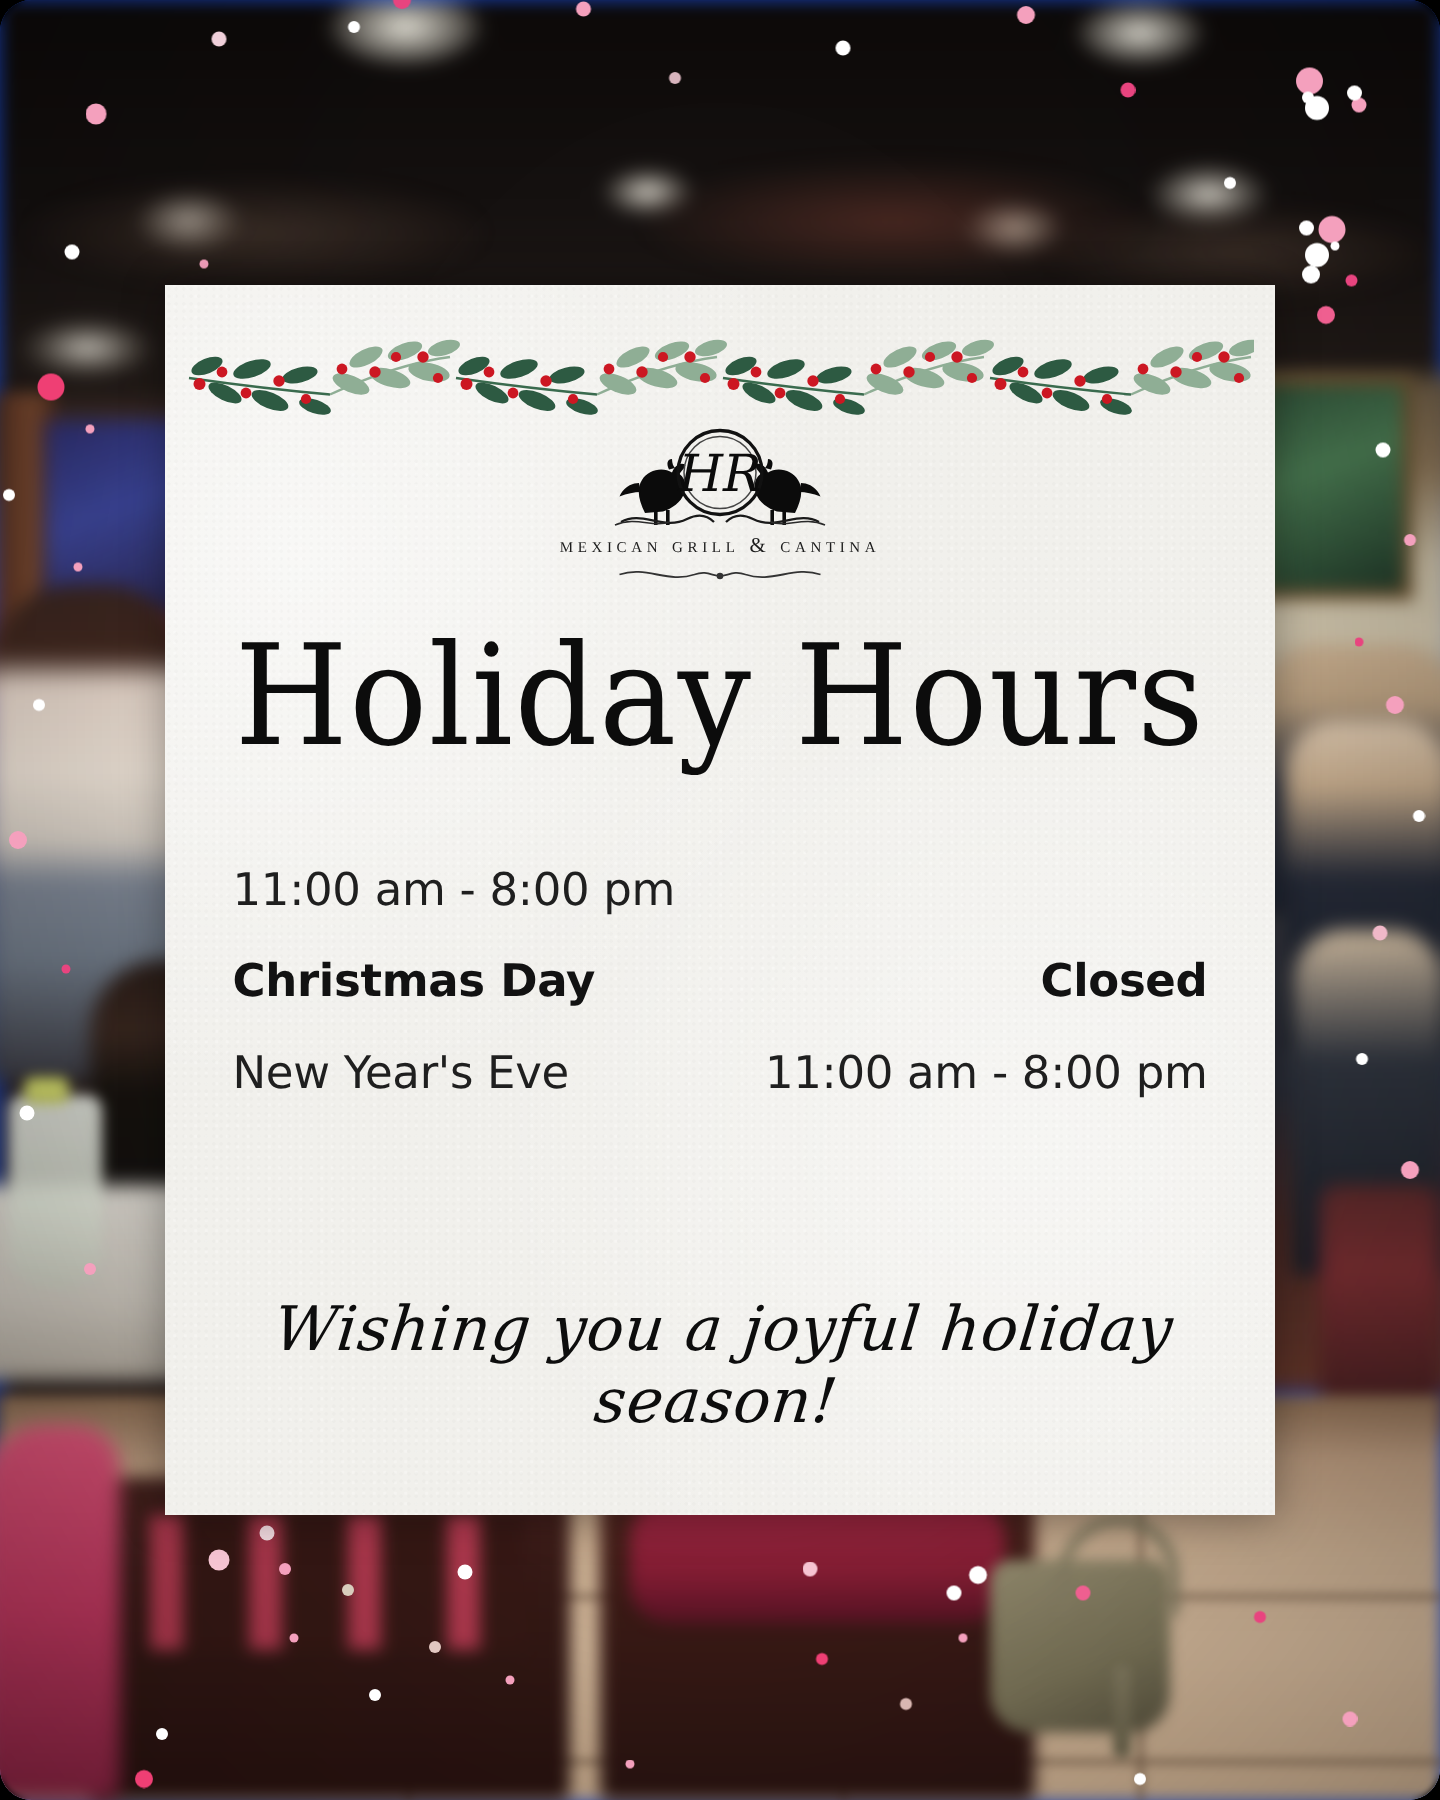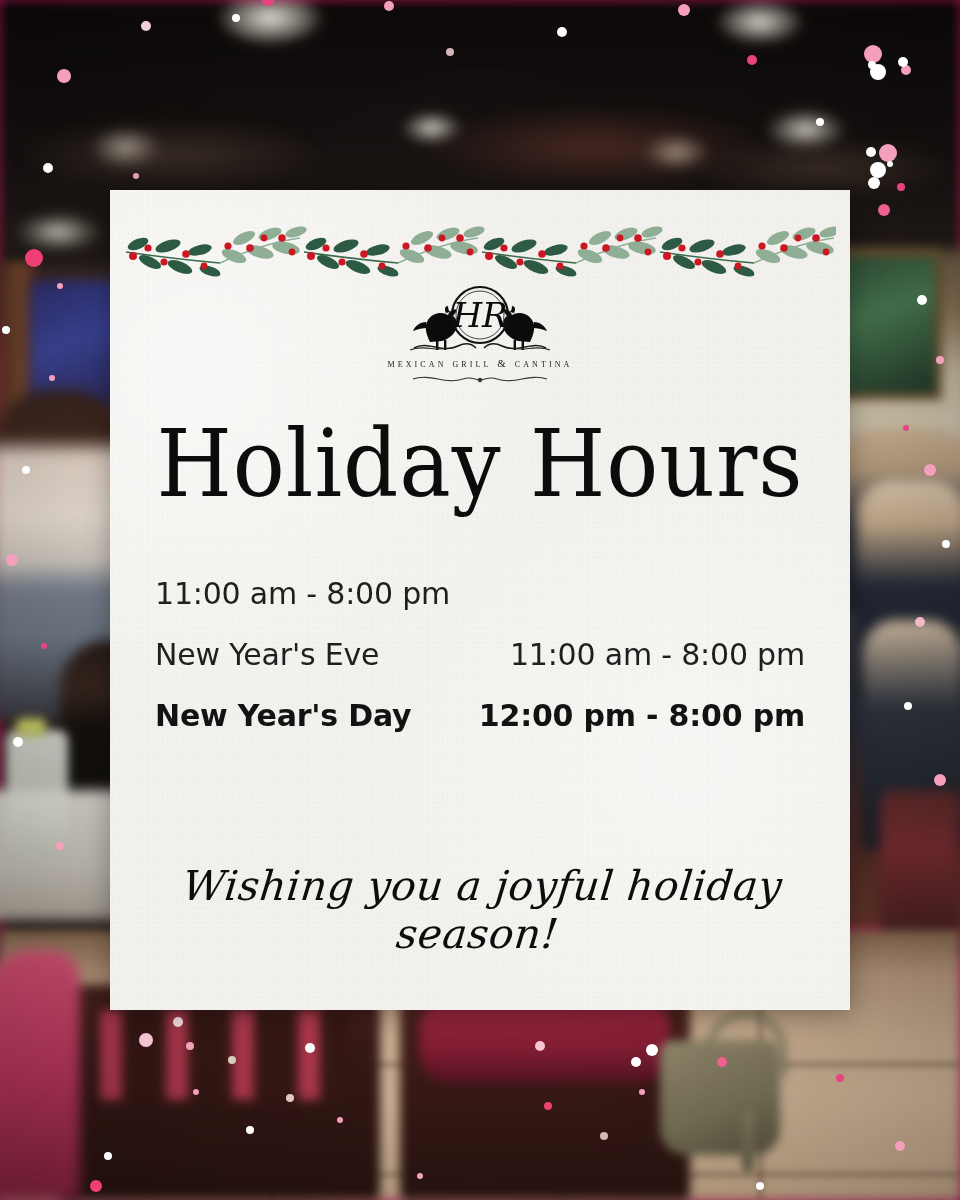--- a/index.html
+++ b/index.html
@@ -9,21 +9,22 @@
   }
   body {
     font-family: "Liberation Sans", sans-serif;
   }
 
   #poster {
     position: relative;
     width: 960px;
     height: 1200px;
     overflow: hidden;
-    background: #be185d;
+    background: #1d4ed8;
+    border-radius: 21px;
   }
 
   
   .bg-photo {
     position: absolute;
     inset: 0;
     overflow: hidden;
   }
   .bg-layer { position: absolute; }
 
@@ -285,21 +286,21 @@
     font-size: 26px;
     letter-spacing: 2.4px;
     color: #121212;
     margin-top: -2px;
     font-variant: small-caps;
     text-transform: lowercase;
     white-space: nowrap;
   }
   .logo-sub {
     font-family: "Liberation Serif", serif;
-    font-size: 11px;
+    font-size: 14px;
     letter-spacing: 3.1px;
     color: #1c1c1c;
     margin-top: 3px;
     font-variant: small-caps;
     text-transform: lowercase;
     white-space: nowrap;
   }
   .logo-flourish { width: 150px; height: 16px; margin-top: 2px; display: block; }
 
   
@@ -569,27 +570,27 @@
           <circle cx="75" cy="9" r="2.2" fill="#333"></circle>
         </svg>
       </div>
 
       <div class="headline">Holiday Hours</div>
 
       <div class="hours" id="hours-list">
           <div class="hours-row">
             <div class="time">11:00 am - 8:00 pm</div>
           </div>
+          <div class="hours-row is-bold">
+            <div class="day">Christmas Day</div>
+            <div class="time">Closed</div>
+          </div>
           <div class="hours-row">
             <div class="day">New Year's Eve</div>
             <div class="time">11:00 am - 8:00 pm</div>
           </div>
-          <div class="hours-row is-bold">
-            <div class="day">New Year's Day</div>
-            <div class="time">12:00 pm - 8:00 pm</div>
-          </div>
         </div>
 
       <div class="closing">Wishing you a joyful holiday season!</div>
 
     </div>
   </div>
 </div>
 
 </body></html>

